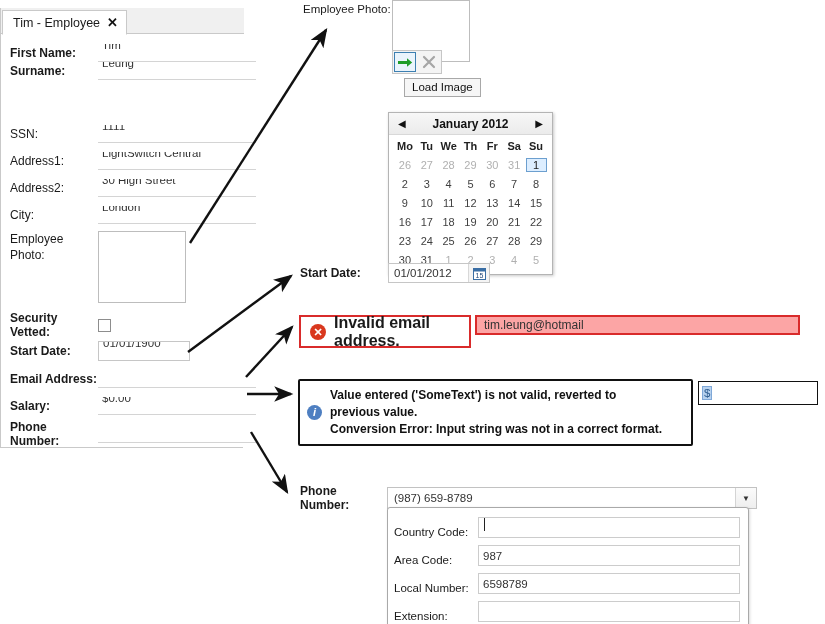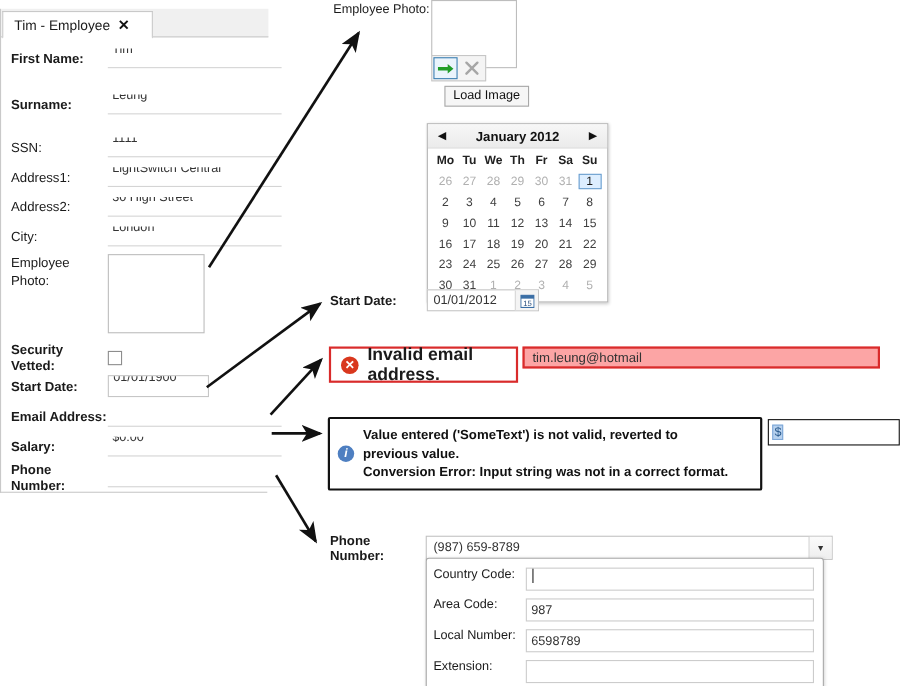--- a/index.html
+++ b/index.html
@@ -33,21 +33,21 @@
     left: 0; top: 0;
     width: 243px; height: 26px;
     background: #f0f0f0;
     border-bottom: 1px solid #c9c9c9;
     box-sizing: border-box;
   }
   #tab-employee {
     position: absolute;
     left: 1px; top: 2px;
     height: 25px;
-    padding: 0 20px 0 10px;
+    padding: 0 8px 0 10px;
     background: #ffffff;
     border: 1px solid #c9c9c9;
     border-bottom: 1px solid #ffffff;
     box-sizing: border-box;
     display: flex;
     align-items: center;
     gap: 7px;
     font-size: 12.5px;
     color: #1a1a1a;
   }
@@ -378,21 +378,21 @@
     width: 362px;
     background: #ffffff;
     border: 1px solid #a9a9a9;
     border-radius: 3px;
     box-sizing: border-box;
     padding: 8px 8px 8px 6px;
     box-shadow: 1px 1px 3px rgba(0,0,0,0.15);
   }
   .pp-row {
     display: flex;
-    align-items: flex-start;
+    align-items: flex-end;
     height: 22px;
     margin-bottom: 6px;
   }
   .pp-row:last-child { margin-bottom: 0; }
   .pp-label {
     width: 84px;
     flex: 0 0 84px;
     font-size: 11.5px;
     color: #1a1a1a;
   }
@@ -433,21 +433,21 @@
     <div id="tab-employee">
       <span>Tim - Employee</span>
       <span class="tab-close">✕</span>
     </div>
   </div>
 
   <div class="field-row" style="top:34px">
     <span class="field-label bold">First Name:</span>
     <input class="field-input" type="text" value="Tim" style="">
   </div>
-  <div class="field-row" style="top:76px">
+  <div class="field-row" style="top:52px">
     <span class="field-label bold">Surname:</span>
     <input class="field-input" type="text" value="Leung" style="">
   </div>
   <div class="field-row" style="top:115px">
     <span class="field-label">SSN:</span>
     <input class="field-input" type="text" value="1111" style="">
   </div>
   <div class="field-row" style="top:142px">
     <span class="field-label">Address1:</span>
     <input class="field-input" type="text" value="LightSwitch Central" style="">

